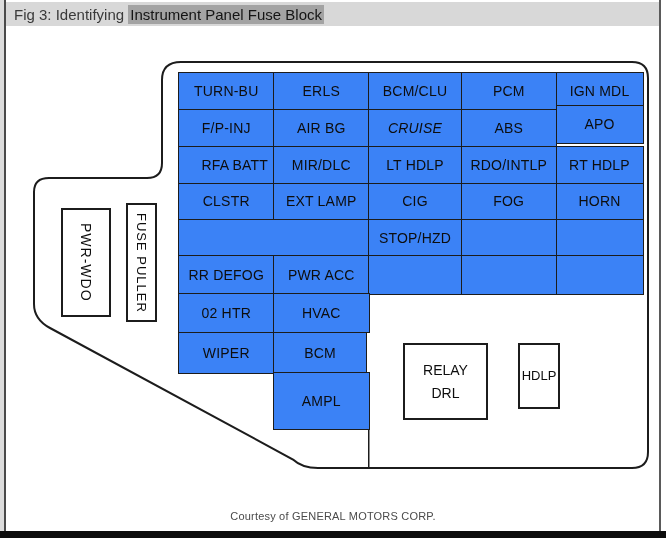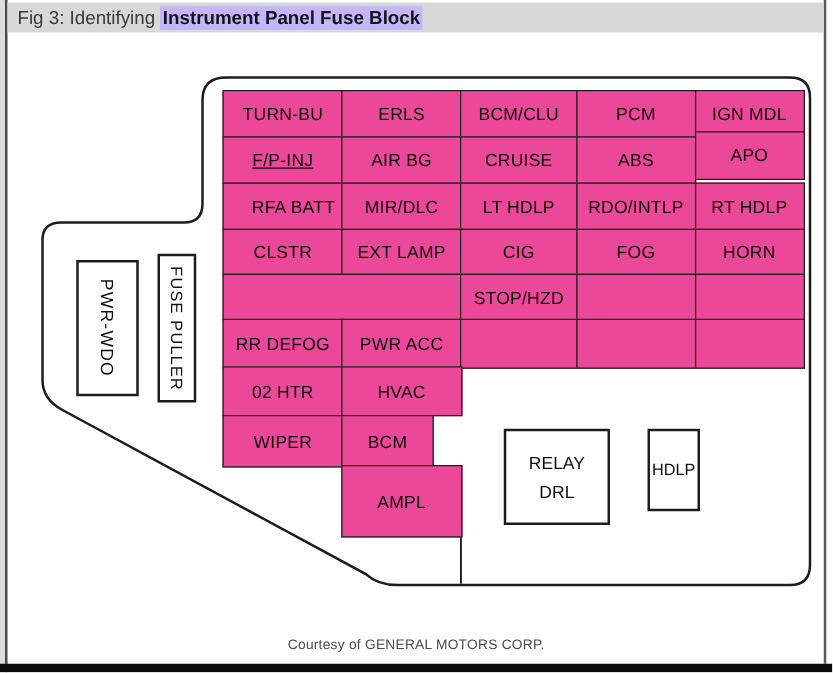--- a/index.html
+++ b/index.html
@@ -14,30 +14,30 @@
   .left-gutter{position:absolute;left:0;top:0;width:4px;height:538px;background:#dcdcdc;}
   .left-border{position:absolute;left:4px;top:0;width:2px;height:538px;background:#4a4a4a;}
   .right-border{position:absolute;left:659px;top:0;width:2px;height:531px;background:#5a5a5a;}
   .bottom-bar{position:absolute;left:0;top:531px;width:666px;height:7px;background:#0c0c0c;}
   .title-band{
     position:absolute;left:6px;top:2px;width:653px;height:24px;
     background:#d8d8d8;display:flex;align-items:center;
     padding-left:8px;box-sizing:border-box;
     font-size:15px;color:#3a3a3a;white-space:pre;
   }
-  .title-highlight{background:#c4b5fd;color:#141414;padding:1px 2px;font-weight:bold;}
+  .title-highlight{background:#a3a3a3;color:#141414;padding:1px 2px;}
   .courtesy{
     position:absolute;left:0;top:510px;width:666px;
     text-align:center;font-size:11px;color:#4a4a4a;letter-spacing:0.2px;
   }
   
   .outline-svg{position:absolute;left:0;top:0;width:666px;height:538px;}
   .fuse-cell{
     position:absolute;box-sizing:border-box;
-    border:1.5px solid #1c1c1c;background:#ec4899;
+    border:1.5px solid #1c1c1c;background:#3b82f6;
     display:flex;align-items:center;justify-content:center;
     font-size:14px;color:#0d0d0d;letter-spacing:0.2px;white-space:nowrap;
   }
   .relay-box{
     position:absolute;box-sizing:border-box;border:2px solid #1c1c1c;background:#fff;
     display:flex;flex-direction:column;align-items:center;justify-content:center;
     font-size:14px;color:#0d0d0d;line-height:1.6;
   }
   .side-box{
     position:absolute;box-sizing:border-box;border:2px solid #1c1c1c;background:#fff;
@@ -63,23 +63,23 @@
              L 50 328 Q 34 319.5 34 304 L 34 192 Q 34 178 49 178 L 147 178 Q 162 178 162 163 L 162 80 Q 162 62 181 62 Z" fill="none" stroke="#1c1c1c" stroke-width="2"></path>
     <line x1="368.75" y1="427" x2="368.75" y2="467" stroke="#1c1c1c" stroke-width="1.5"></line>
   </svg>
 
   <div id="grid-layer">
       <div class="fuse-cell" style="left: 178px; top: 72px; width: 96.5px; height: 38px;">TURN-BU</div>
       <div class="fuse-cell" style="left: 273px; top: 72px; width: 96.5px; height: 38px;">ERLS</div>
       <div class="fuse-cell" style="left: 368px; top: 72px; width: 94px; height: 38px;">BCM/CLU</div>
       <div class="fuse-cell" style="left: 460.5px; top: 72px; width: 96.5px; height: 38px;">PCM</div>
       <div class="fuse-cell" style="left: 555.5px; top: 72px; width: 88px; height: 38px;">IGN MDL</div>
-      <div class="fuse-cell" style="left: 178px; top: 108.5px; width: 96.5px; height: 38.5px; text-decoration: underline;">F/P-INJ</div>
+      <div class="fuse-cell" style="left: 178px; top: 108.5px; width: 96.5px; height: 38.5px;">F/P-INJ</div>
       <div class="fuse-cell" style="left: 273px; top: 108.5px; width: 96.5px; height: 38.5px; text-align: right;">AIR BG</div>
-      <div class="fuse-cell" style="left: 368px; top: 108.5px; width: 94px; height: 38.5px;">CRUISE</div>
+      <div class="fuse-cell" style="left: 368px; top: 108.5px; width: 94px; height: 38.5px; font-style: italic;">CRUISE</div>
       <div class="fuse-cell" style="left: 460.5px; top: 108.5px; width: 96.5px; height: 38.5px;">ABS</div>
       <div class="fuse-cell" style="left: 555.5px; top: 105px; width: 88px; height: 38.5px;">APO</div>
       <div class="fuse-cell" style="left: 178px; top: 145.5px; width: 96.5px; height: 38.5px; padding-left: 17px;">RFA BATT</div>
       <div class="fuse-cell" style="left: 273px; top: 145.5px; width: 96.5px; height: 38.5px;">MIR/DLC</div>
       <div class="fuse-cell" style="left: 368px; top: 145.5px; width: 94px; height: 38.5px;">LT HDLP</div>
       <div class="fuse-cell" style="left: 460.5px; top: 145.5px; width: 96.5px; height: 38.5px;">RDO/INTLP</div>
       <div class="fuse-cell" style="left: 555.5px; top: 145.5px; width: 88px; height: 38.5px;">RT HDLP</div>
       <div class="fuse-cell" style="left: 178px; top: 182.5px; width: 96.5px; height: 37.5px;">CLSTR</div>
       <div class="fuse-cell" style="left: 273px; top: 182.5px; width: 96.5px; height: 37.5px;">EXT LAMP</div>
       <div class="fuse-cell" style="left: 368px; top: 182.5px; width: 94px; height: 37.5px;">CIG</div>
@@ -90,21 +90,21 @@
       <div class="fuse-cell" style="left: 460.5px; top: 218.5px; width: 96.5px; height: 38px;"></div>
       <div class="fuse-cell" style="left: 555.5px; top: 218.5px; width: 88px; height: 38px;"></div>
       <div class="fuse-cell" style="left: 178px; top: 255px; width: 96.5px; height: 39.5px;">RR DEFOG</div>
       <div class="fuse-cell" style="left: 273px; top: 255px; width: 96.5px; height: 39.5px;">PWR ACC</div>
       <div class="fuse-cell" style="left: 368px; top: 255px; width: 94px; height: 39.5px;"></div>
       <div class="fuse-cell" style="left: 460.5px; top: 255px; width: 96.5px; height: 39.5px;"></div>
       <div class="fuse-cell" style="left: 555.5px; top: 255px; width: 88px; height: 39.5px;"></div>
       <div class="fuse-cell" style="left: 178px; top: 293px; width: 96.5px; height: 40px;">02 HTR</div>
       <div class="fuse-cell" style="left: 273px; top: 293px; width: 96.5px; height: 40px;">HVAC</div>
       <div class="fuse-cell" style="left: 178px; top: 331.5px; width: 96.5px; height: 42px;">WIPER</div>
-      <div class="fuse-cell" style="left: 273px; top: 331.5px; width: 74px; height: 42px;">BCM</div>
+      <div class="fuse-cell" style="left: 273px; top: 331.5px; width: 94px; height: 42px;">BCM</div>
       <div class="fuse-cell" style="left: 273px; top: 372px; width: 96.5px; height: 57.5px;">AMPL</div>
     </div>
 
   <div class="relay-box" style="left:403px;top:343px;width:85px;height:77px;">
     <span>RELAY</span>
     <span>DRL</span>
   </div>
   <div class="relay-box" style="left:518px;top:343px;width:42px;height:66px;font-size:13px;">
     <span>HDLP</span>
   </div>

